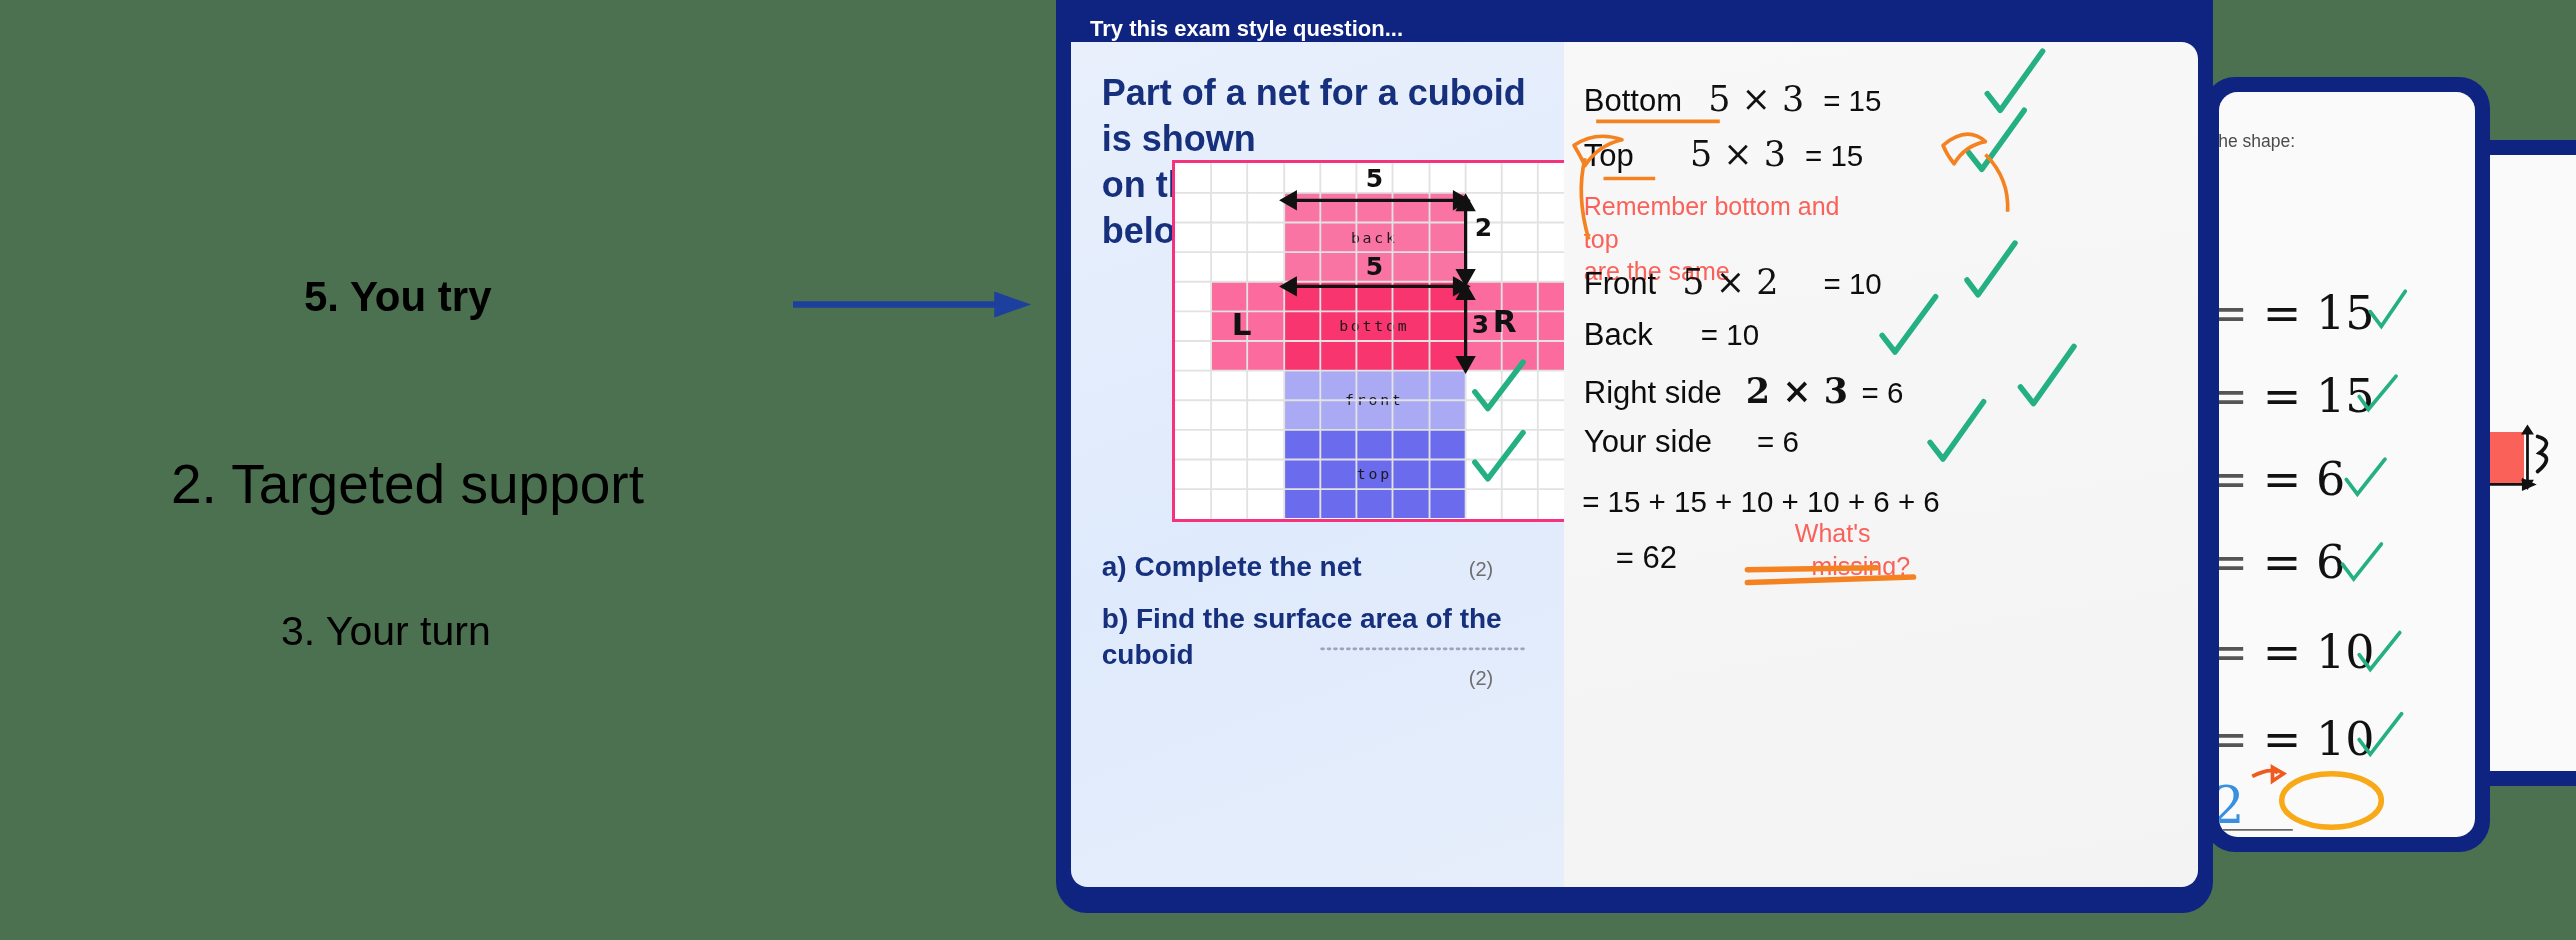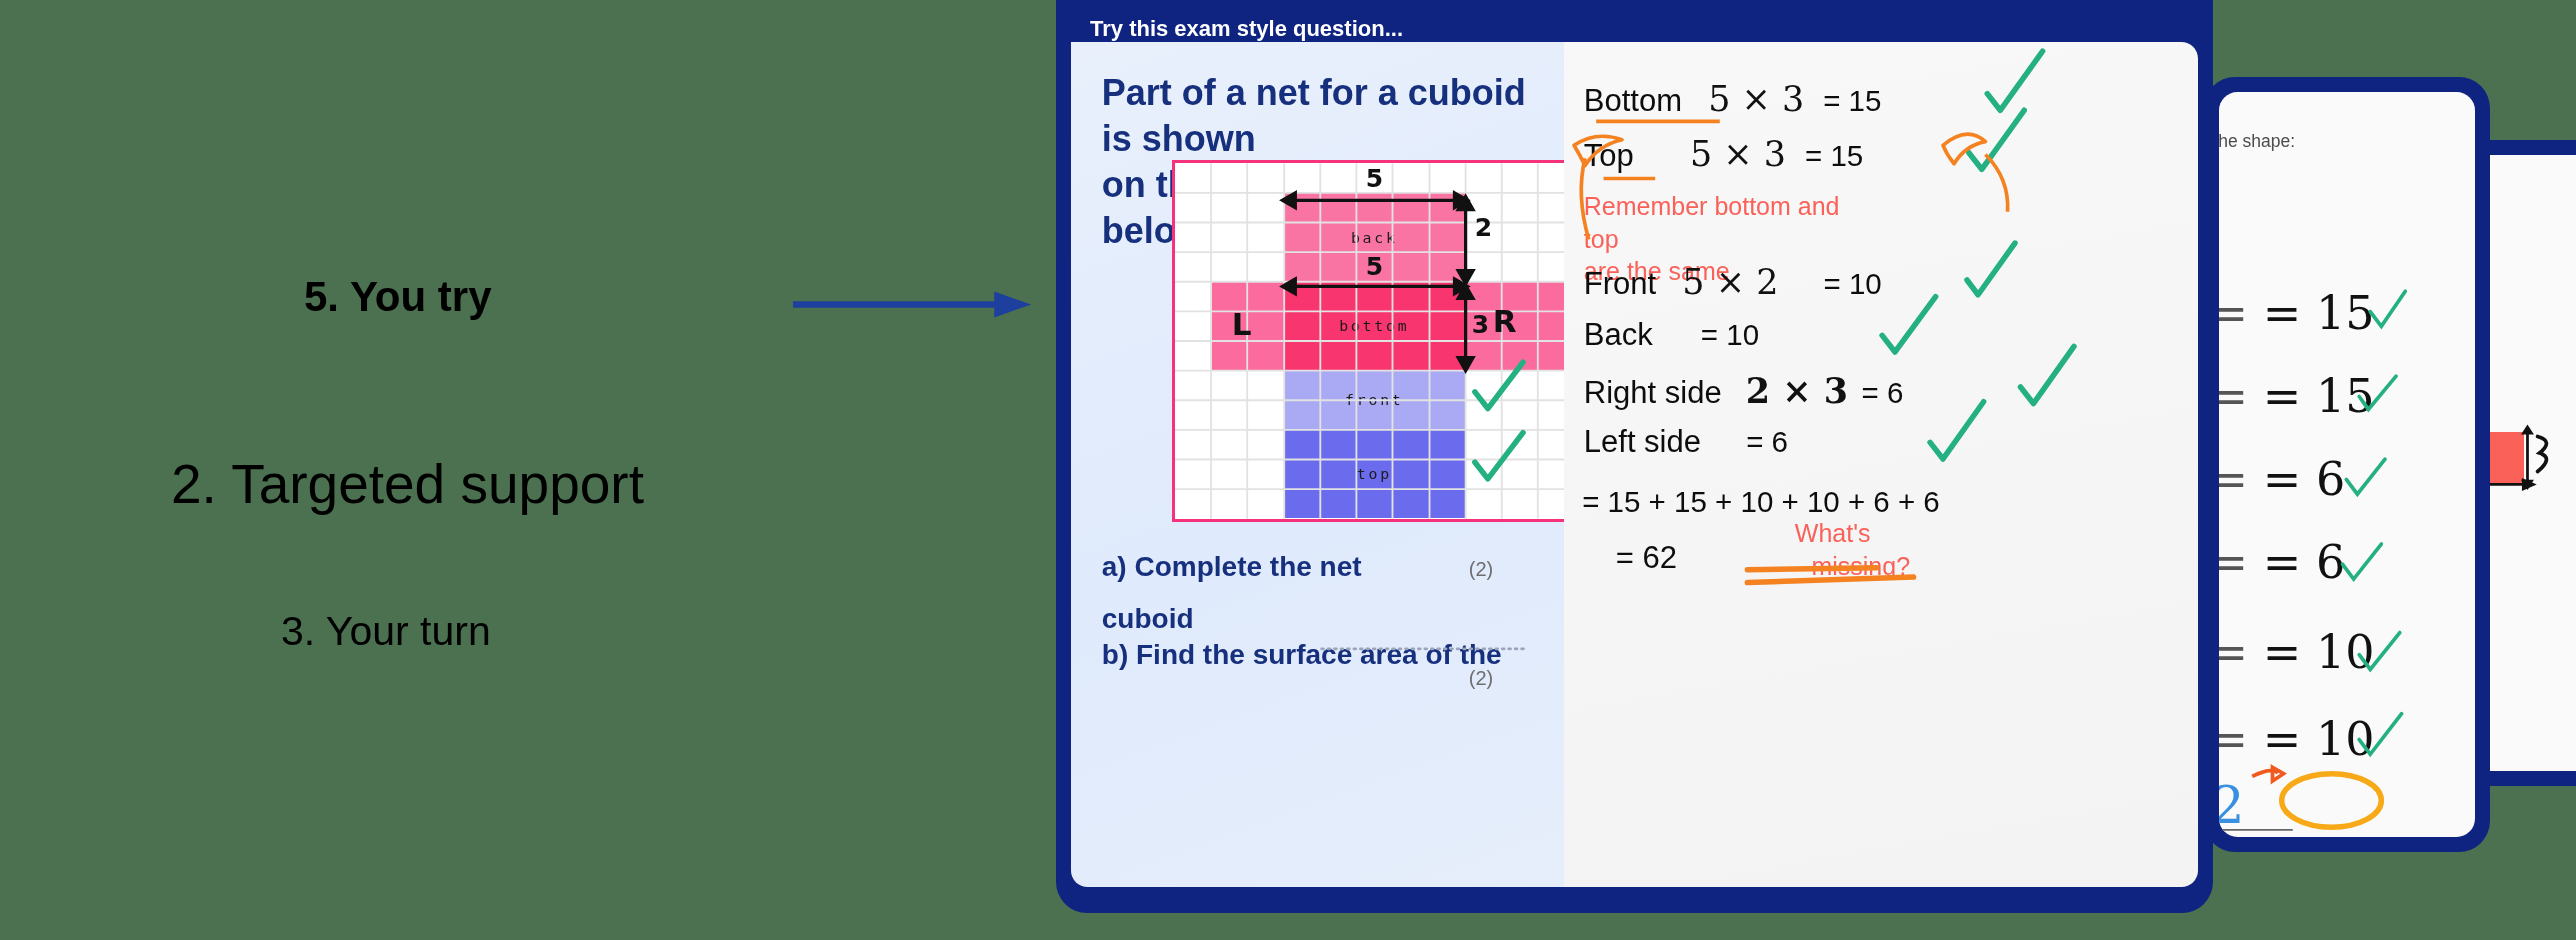--- a/index.html
+++ b/index.html
@@ -262,22 +262,22 @@
           <div class="dimnum" style="left:297px; top:147px;">3</div>
           <div class="lrlabel" style="left:57px; top:143px;">L</div>
           <div class="lrlabel" style="left:318px; top:140px;">R</div>
         </div>
       </div>
 
       <div class="q-part" style="left:31px; top:507px;">a) Complete the net</div>
       <div class="marks" style="left:398px; top:516px;">(2)</div>
 
       <div class="q-part" style="left:31px; top:559px;">
+        <div>b) Find the surface area of the</div>
         <div>cuboid</div>
-        <div>b) Find the surface area of the</div>
       </div>
       <div class="marks" style="left:398px; top:625px;">(2)</div>
 
       <svg class="overlay" viewBox="0 0 535 916">
         <line x1="272" y1="658" x2="495" y2="658" stroke="#9aa4bb" stroke-width="3" stroke-dasharray="2 5" stroke-linecap="round"></line>
       </svg>
     </div>
 
     <div class="panel-right">
 
@@ -309,21 +309,21 @@
         <span class="wsum" style="margin-left:44px;">= 10</span>
       </div>
 
       <div class="work-row" style="left:20px; top:328px;">
         <span class="wlabel">Right side</span>
         <span class="wcalc" style="margin-left:20px;font-weight:bold;">2 × 3</span>
         <span class="wsum" style="margin-left:9.2px;">= 6</span>
       </div>
 
       <div class="work-row" style="left:20px; top:382px;">
-        <span class="wlabel">Left side</span>
+        <span class="wlabel">Your side</span>
         <span class="wsum" style="margin-left:41px;">= 6</span>
       </div>
 
       <div class="work-row wsum" style="left:18.4px; top:443px;">= 15 + 15 + 10 + 10 + 6 + 6</div>
       <div class="work-row wsum" style="left:52px; top:498px; font-size:31px;">= 62</div>
 
       <div class="note-red" style="left:231px; top:475px; width:184px;">
         <div>What's</div>
         <div style="margin-left:16.6px;">missing?</div>
       </div>

